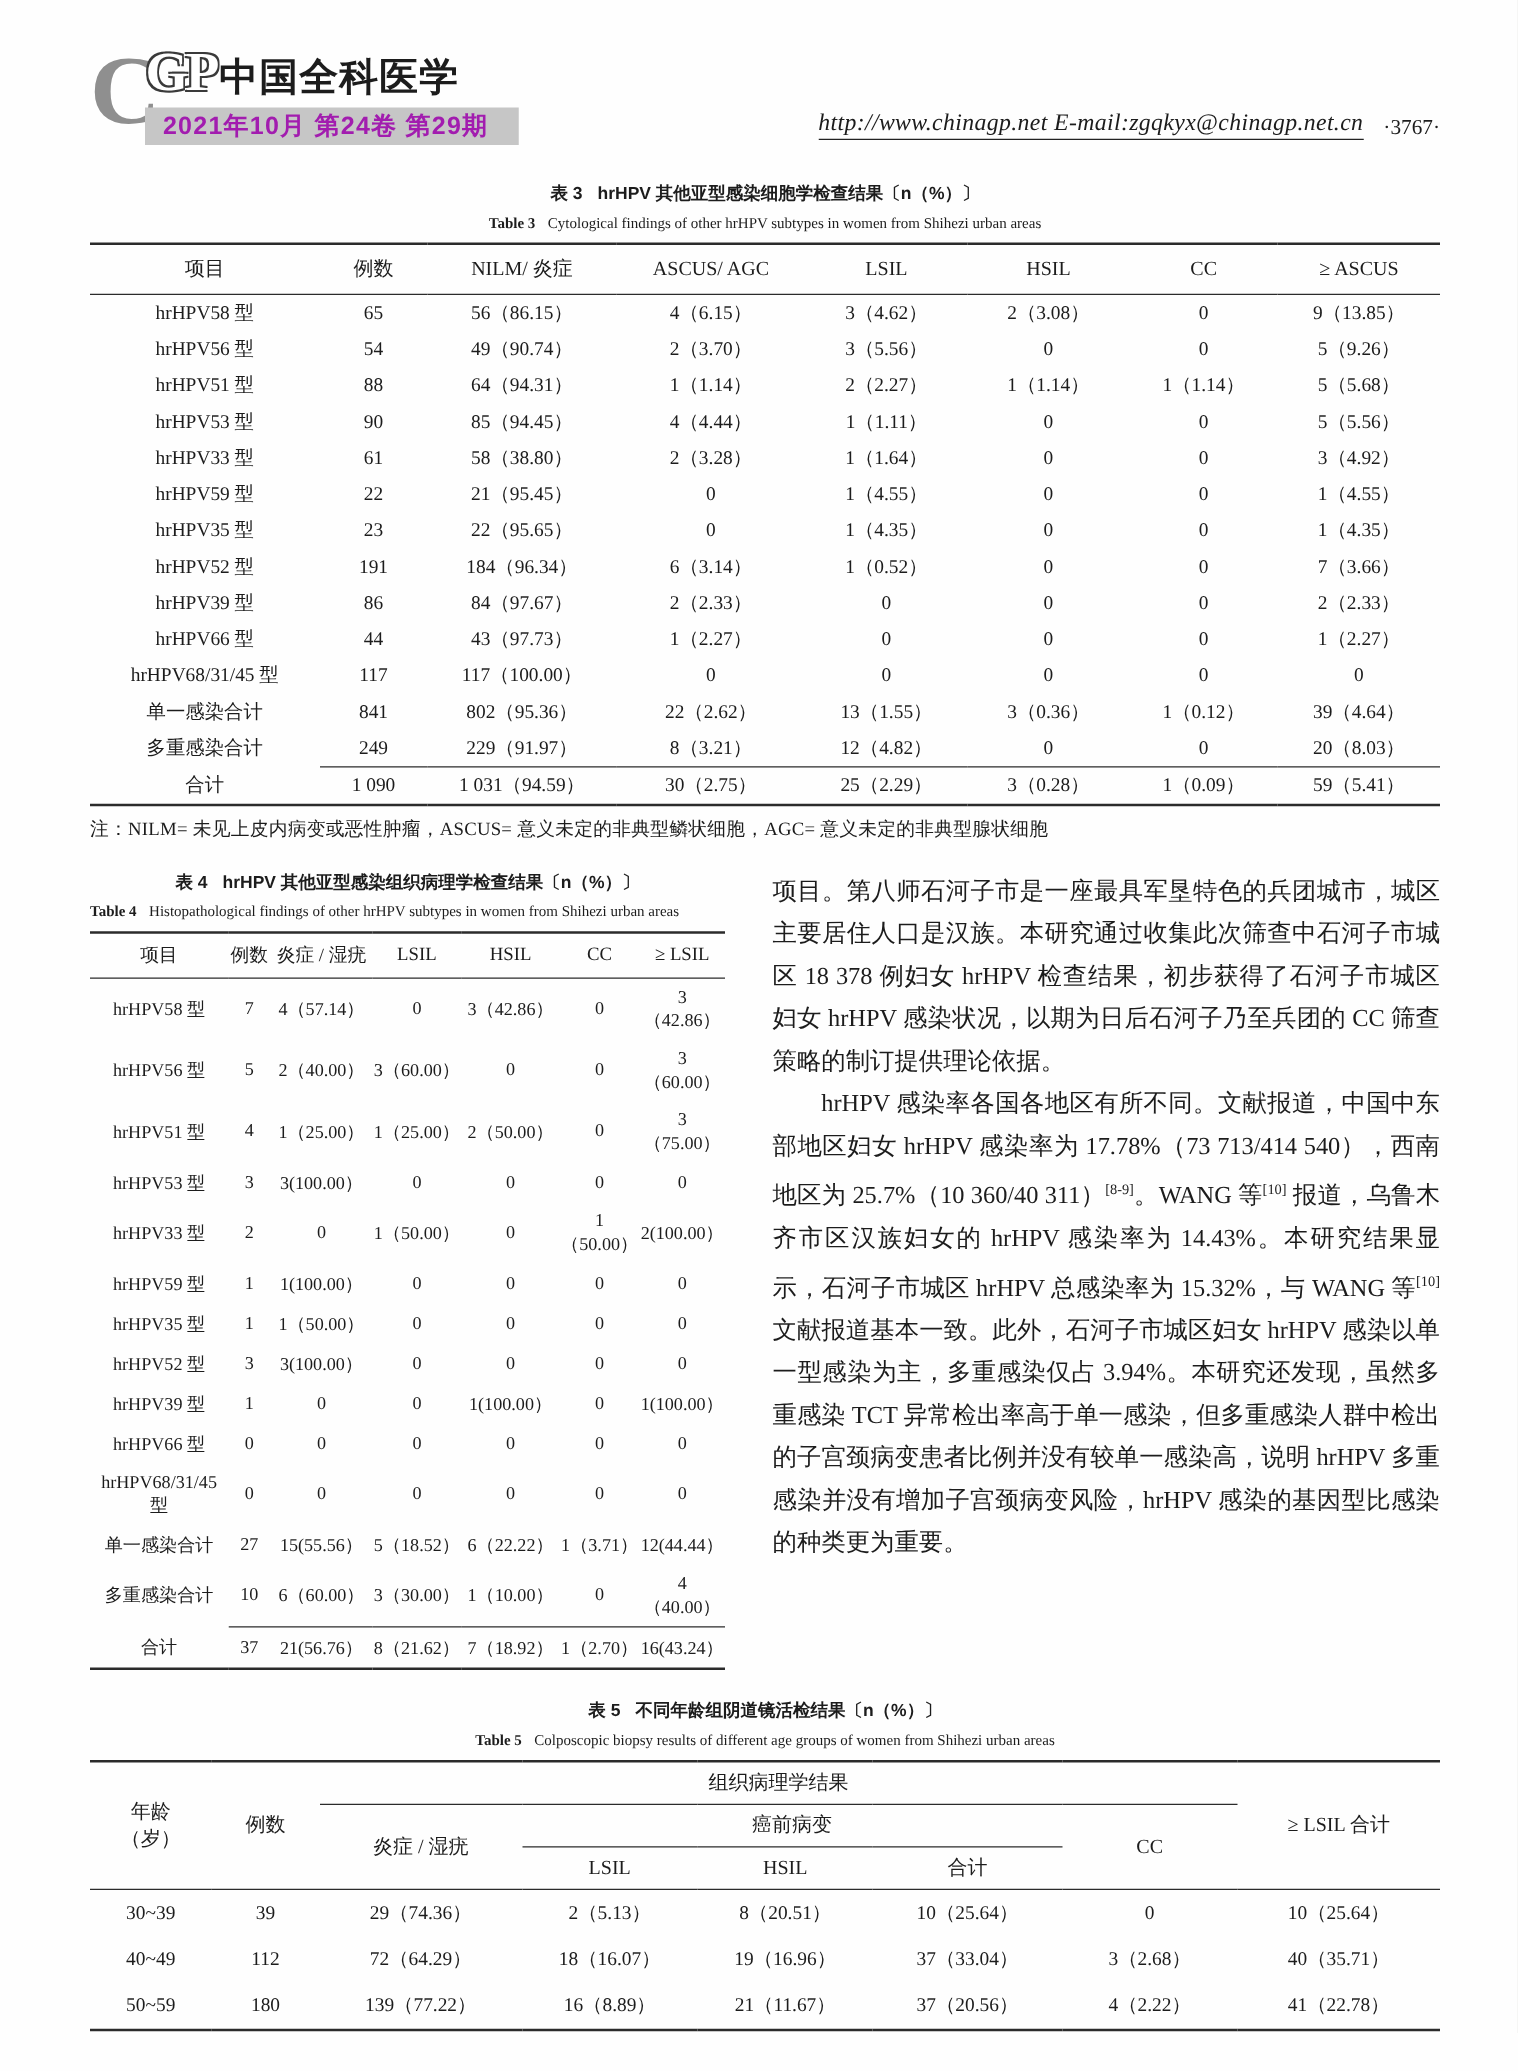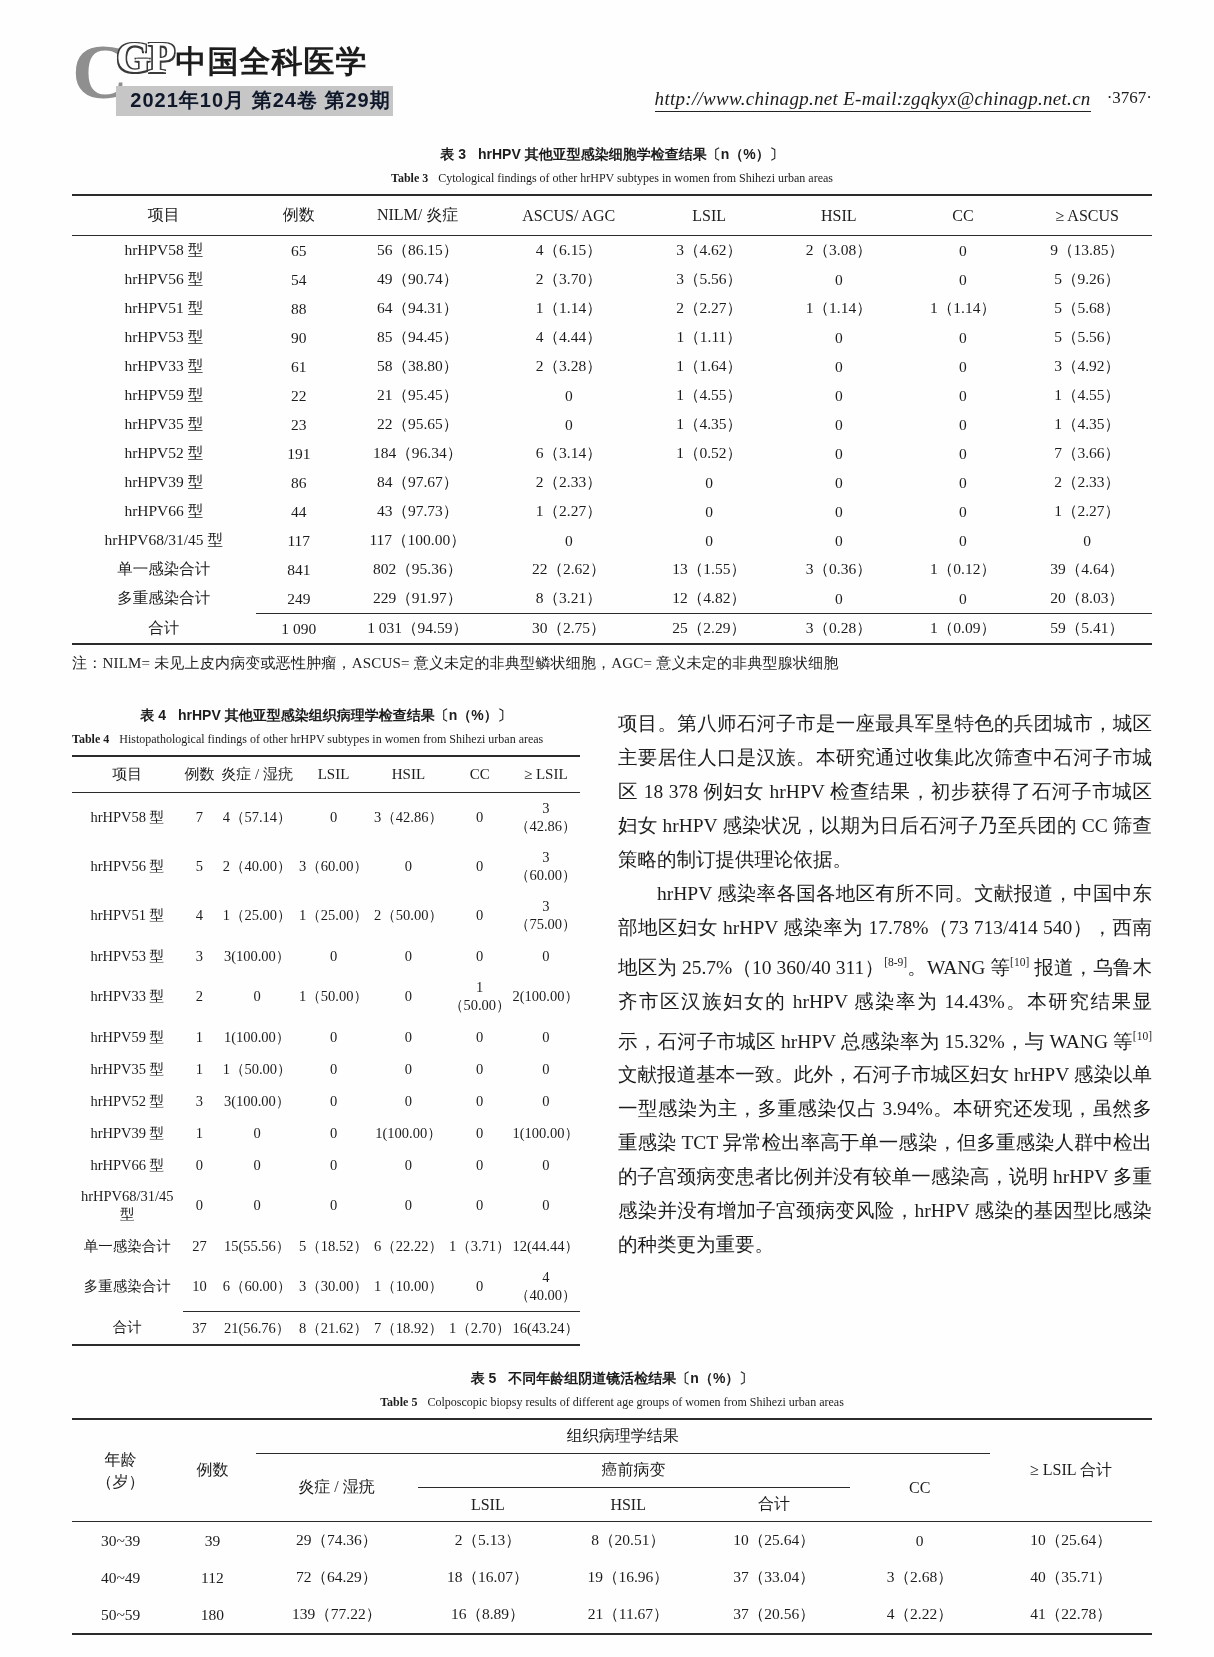--- a/index.html
+++ b/index.html
@@ -8,22 +8,22 @@
 
   
   .hdr { display:flex; justify-content:space-between; align-items:flex-end; margin-bottom:30px; }
   .logo-block { display:flex; align-items:flex-start; }
   .logo-c { font-size:78px; line-height:64px; font-weight:bold; color:#8f8f8f; font-family:"Liberation Serif",serif; margin-right:-12px; }
   .logo-right { display:flex; flex-direction:column; }
   .logo-title-row { display:flex; align-items:baseline; }
   .logo-gp { font-size:44px; line-height:36px; font-weight:bold; color:#fff; letter-spacing:-2px;
              text-shadow:-1.5px -1.5px 0 #3a3a3a, 1.5px -1.5px 0 #3a3a3a, -1.5px 1.5px 0 #3a3a3a, 1.5px 1.5px 0 #3a3a3a; margin-right:2px; }
   .logo-cn { font-size:31px; font-weight:900; font-family:"Liberation Sans","DejaVu Sans",sans-serif; letter-spacing:1px; }
-  .issue-strip { background:#c6c6c6; color:#0f172a; font-family:"Liberation Sans",sans-serif; font-weight:600; font-size:20px; padding:1px 2px 2px 14px; margin-top:3px; letter-spacing:1px; }
-  .hdr-right { display:flex; align-items:flex-start; padding-bottom:4px; }
+  .issue-strip { background:#c6c6c6; color:#a21caf; font-family:"Liberation Sans",sans-serif; font-weight:600; font-size:20px; padding:1px 24px 2px 14px; margin-top:3px; letter-spacing:1px; }
+  .hdr-right { display:flex; align-items:flex-end; padding-bottom:4px; }
   .site-link { font-style:italic; font-size:19px; border-bottom:1.2px solid #222; padding-bottom:1px; letter-spacing:.3px; }
   .page-no { font-size:17px; margin-left:16px; }
 
   
   .tbl-title { text-align:center; }
   .tbl-title .t-cn { font-size:14px; font-weight:bold; font-family:"Liberation Sans","DejaVu Sans",sans-serif; margin-bottom:7px; }
   .tbl-title .t-cn .lbl { margin-right:12px; }
   .tbl-title .t-en { font-size:12px; margin-bottom:8px; }
   .tbl-title .t-en .lbl { font-weight:bold; margin-right:10px; }
   .tbl-title.left { text-align:center; }
@@ -33,21 +33,21 @@
   table.data-table { width:100%; border-collapse:collapse; border-top:2.5px solid #2b2b2b; border-bottom:2.5px solid #2b2b2b; }
   table.data-table th { font-weight:normal; border-bottom:1.4px solid #2b2b2b; }
   table.data-table th, table.data-table td { text-align:center; vertical-align:middle; }
   tr.total td:not(:first-child) { border-top:1px solid #2b2b2b; }
 
   .t3 th { font-size:16px; padding:9px 2px; }
   .t3 td { font-size:15.5px; padding:4px 2px; }
   .note { font-size:15px; margin-top:9px; letter-spacing:.2px; }
 
   
-  .two-col { display:flex; margin-top:34px;justify-content:flex-end; }
+  .two-col { display:flex; margin-top:24px;justify-content:flex-end; }
   .col-left { flex:0 0 508px; width:508px; }
   .col-right { flex:1; margin-left:38px; }
 
   .t4 th { font-size:15px; padding:8px 1px; }
   .t4 td { font-size:14.5px; padding:6.5px 1px; }
 
   .col-right p { font-size:19.5px; line-height:34px; text-align:justify; }
   .col-right p.indent { text-indent:2em; }
   .col-right sup { font-size:11.5px; }
 

